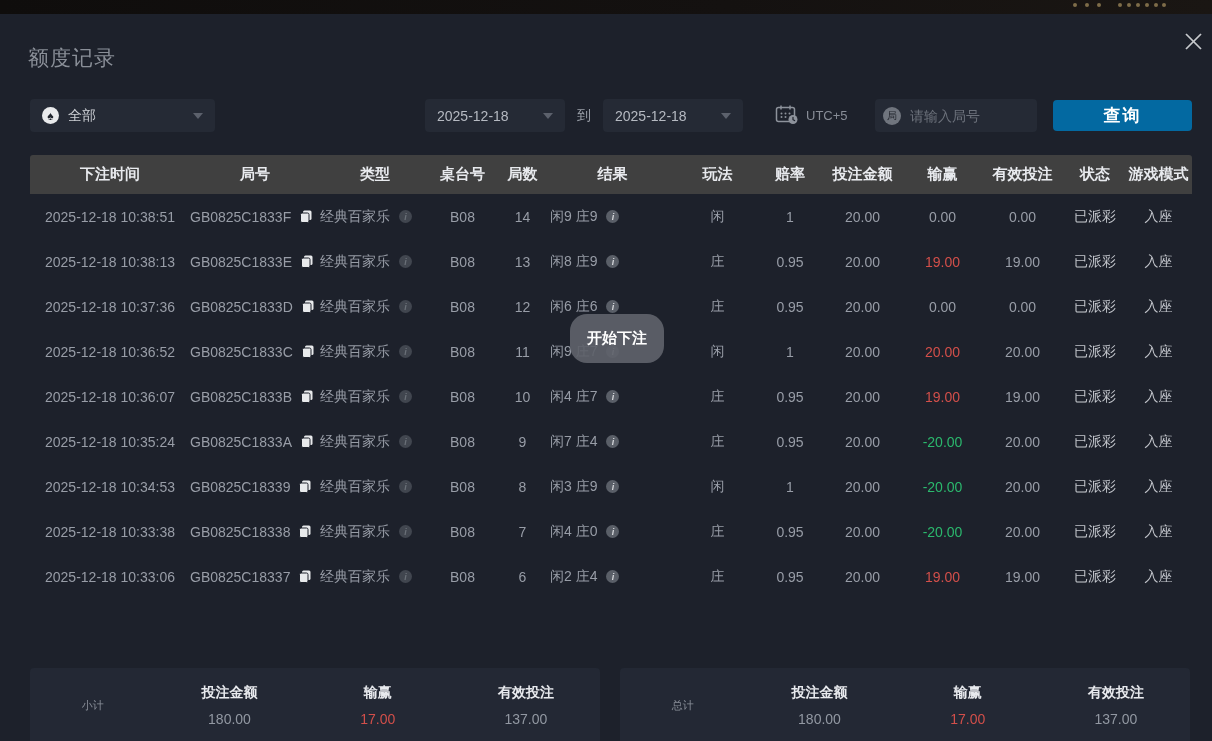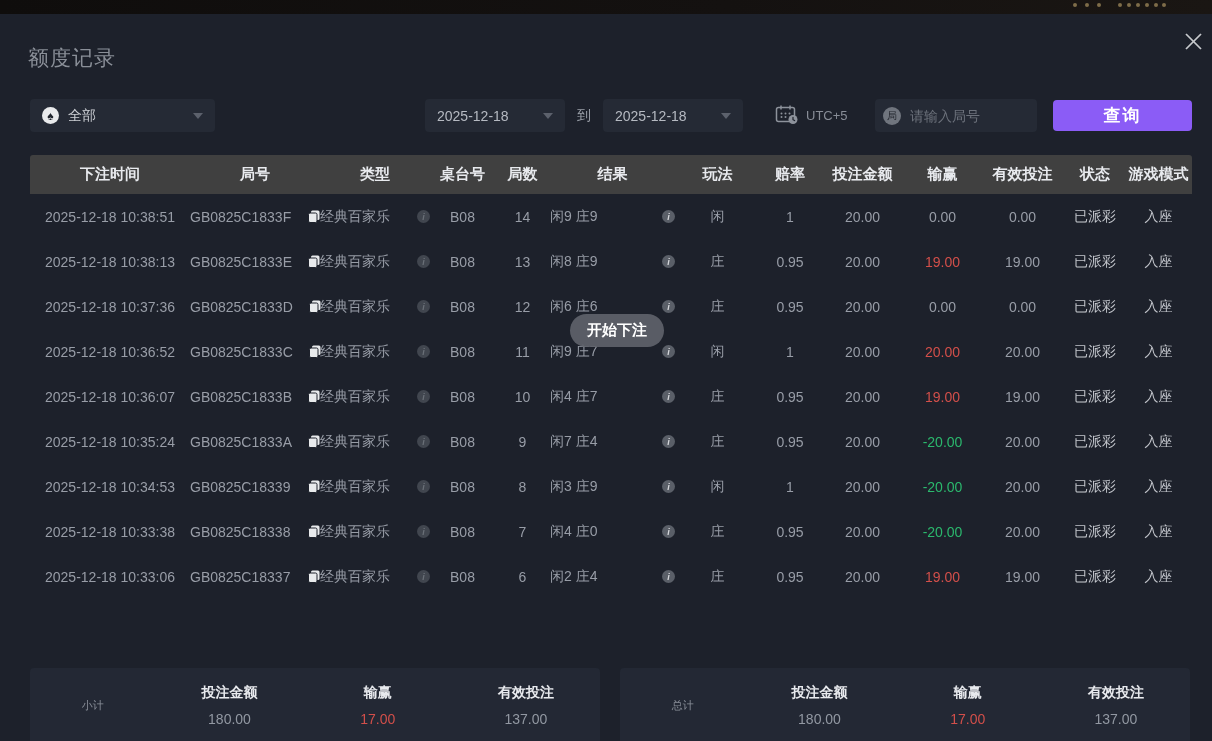--- a/index.html
+++ b/index.html
@@ -37,44 +37,44 @@
         color:#9ba0a9;font-size:14px;}
   .f-date2{left:573px;width:140px;color:#b6bac2;}
   .f-utc{position:absolute;left:745px;top:0;height:33px;display:flex;align-items:center;gap:7px;
          color:#888d97;font-size:13px;cursor:pointer;}
   .f-input{left:845px;width:162px;cursor:text;padding:0 8px;}
   .round-ico{width:18px;height:18px;border-radius:50%;background:#70757e;color:#23262e;
              display:flex;align-items:center;justify-content:center;font-size:10px;margin-right:7px;flex:0 0 auto;}
   .f-input input{background:transparent;border:none;outline:none;width:100%;
                  color:#3b82f6;font-size:14px;font-family:inherit;}
   .f-input input::placeholder{color:#6c717b;}
-  .f-btn{position:absolute;left:1023px;top:1px;width:139px;height:31px;background:#8b5cf6;
+  .f-btn{position:absolute;left:1023px;top:1px;width:139px;height:31px;background:#0369a1;
          border:none;border-radius:4px;color:#fff;font-size:17px;font-weight:bold;
          font-family:inherit;cursor:pointer;letter-spacing:2px;}
   
   .table{position:absolute;left:30px;top:155px;width:1162px;}
   .thead,.trow{display:grid;grid-template-columns:160px 130px 110px 65px 55px 125px 85px 60px 85px 75px 85px 60px 67px;
                align-items:center;text-align:center;}
   .thead{height:39px;background:#404040;border-radius:3px 3px 0 0;
          font-weight:bold;font-size:15px;color:#e8eaee;}
   .trow{height:45px;font-size:14px;color:#989da7;}
-  .cell-flex{display:flex;align-items:center;justify-content:space-between;gap:16px;}
+  .cell-flex{display:flex;align-items:center;justify-content:flex-start;gap:9px;}
   .copy-ico{display:inline-flex;cursor:pointer;}
   .info-dim{width:13px;height:13px;border-radius:50%;background:#41464f;color:#6a7078;
             display:inline-flex;align-items:center;justify-content:center;
             font-size:9px;font-weight:bold;font-style:italic;cursor:pointer;flex:0 0 auto;}
   .info-lit{width:13px;height:13px;border-radius:50%;background:#5a5f68;color:#d5d7db;
             display:inline-flex;align-items:center;justify-content:center;
             font-size:9px;font-weight:bold;font-style:italic;cursor:pointer;flex:0 0 auto;}
   .status-c{color:#c3c6cc;}
   .positive{color:#d24f4a;}
   .negative{color:#2bb86d;}
   .zero{color:#989da7;}
   
-  .toast{position:absolute;left:570px;top:314px;height:33px;padding:0 17px;
+  .toast{position:absolute;left:570px;top:314px;height:33px;padding:8px 17px;
          background:rgba(94,98,106,0.92);border-radius:17px;color:#fff;
          font-weight:bold;font-size:15px;display:flex;align-items:center;z-index:5;}
   
   .summary{position:absolute;left:30px;top:668px;width:1160px;display:flex;gap:20px;}
   .panel{flex:1;height:86px;background:#232834;border-radius:4px;display:flex;
          align-items:center;padding-bottom:12px;box-sizing:border-box;}
   .panel-label{width:22%;text-align:center;color:#8a8f99;font-size:11px;}
   .pcol{flex:1;text-align:center;}
   .pcol .h{color:#e8eaee;font-weight:bold;font-size:14px;margin-bottom:9px;}
   .pcol .v{color:#9298a2;font-size:14px;}

